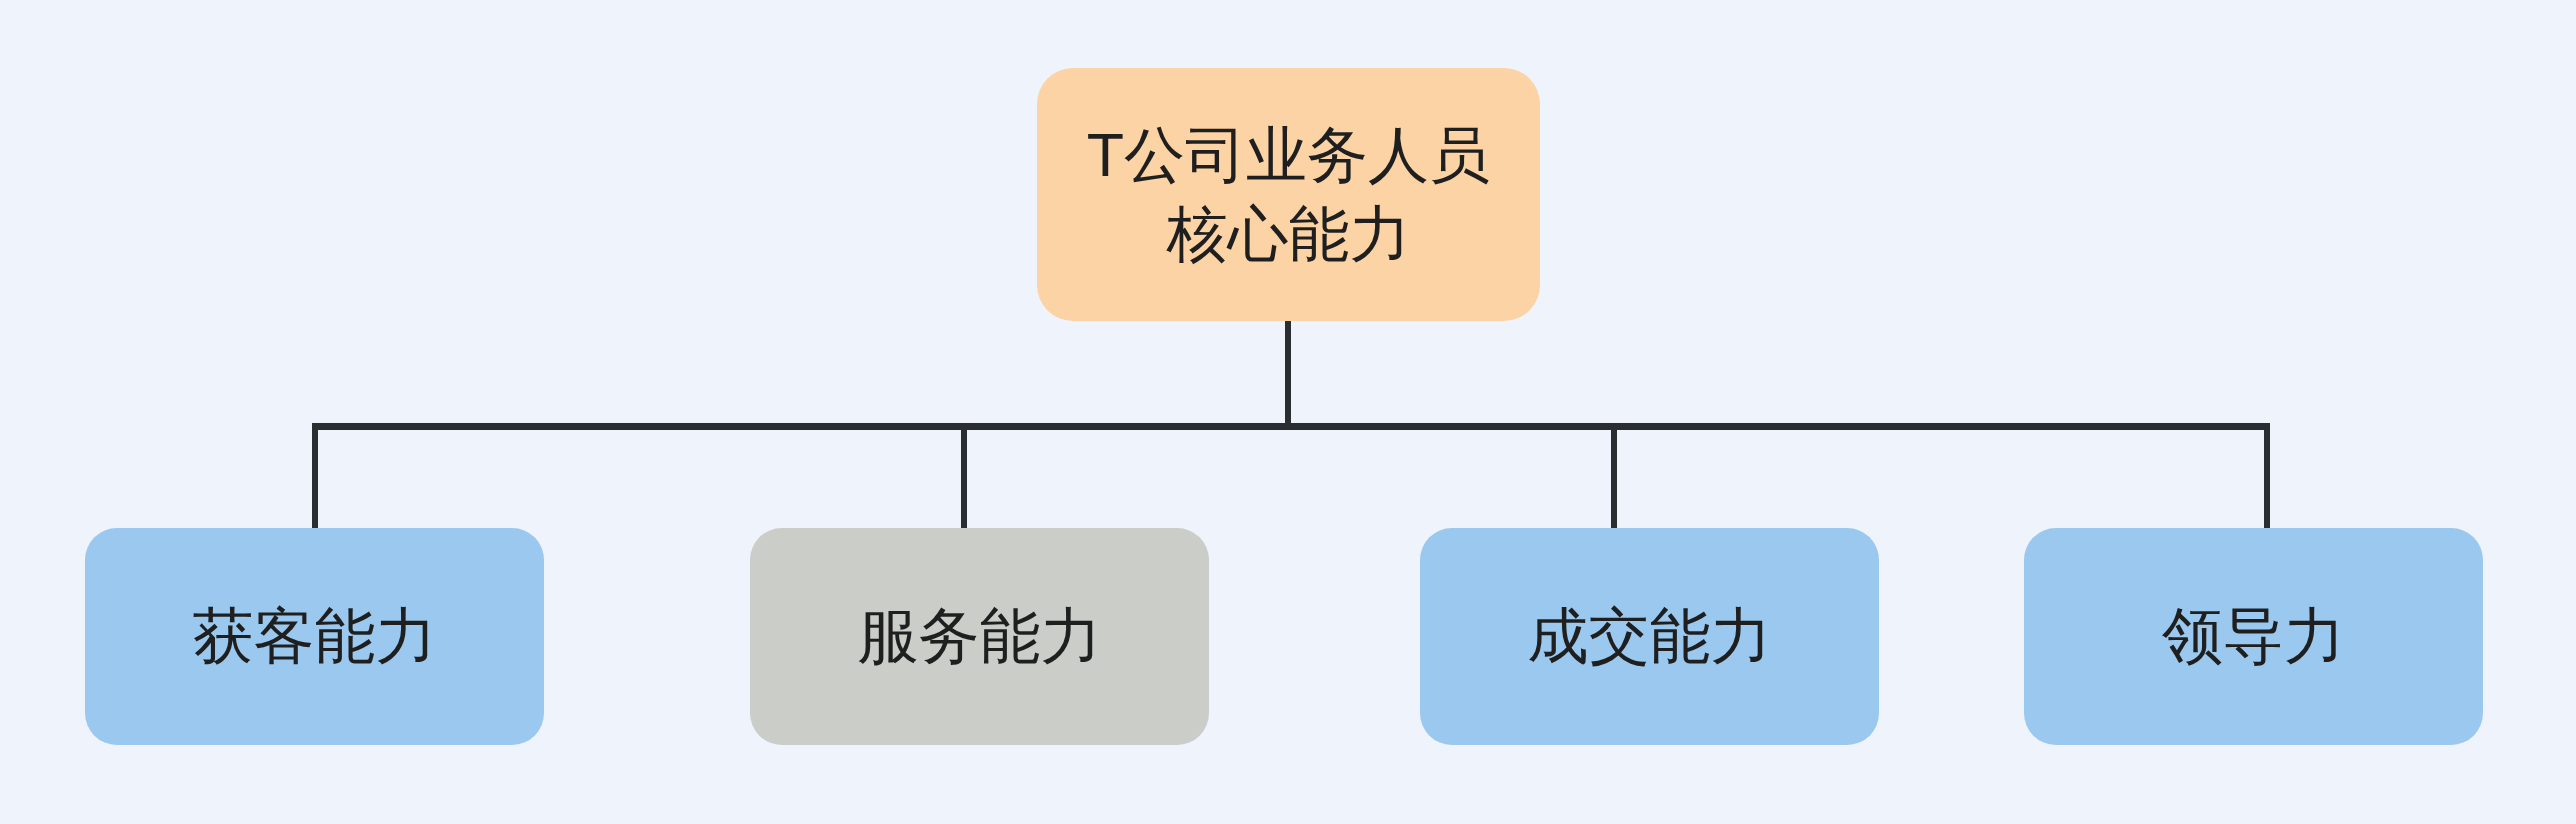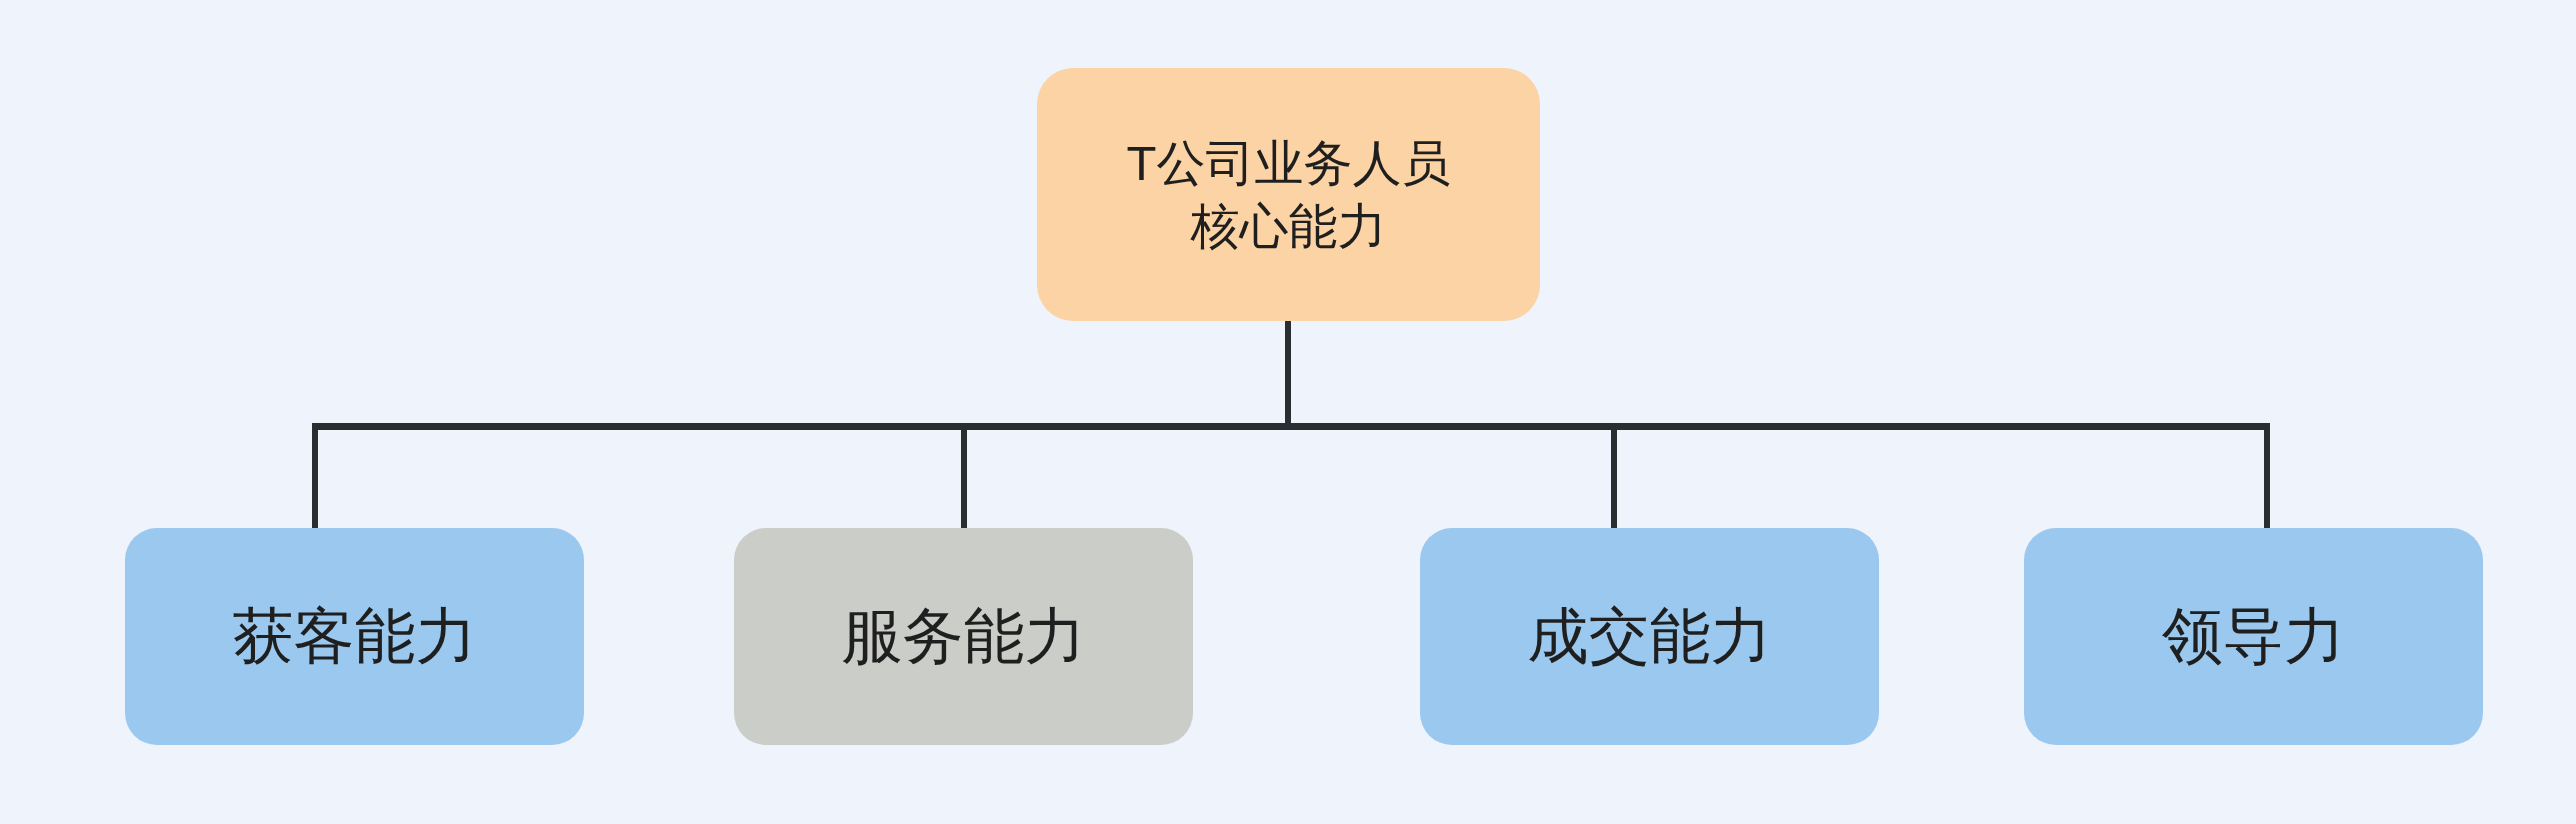--- a/index.html
+++ b/index.html
@@ -27,35 +27,35 @@
     color: var(--text, #1F1F1F);
     box-sizing: border-box;
   }
   .node--root {
     left: 1037px;
     top: 68px;
     width: 503px;
     height: 253px;
     border-radius: 36px;
     background: var(--root-fill, #FCD3A5);
-    font-size: 49px;
+    font-size: 61px;
     line-height: 1.28;
     white-space: pre-line;
   }
   .node--child {
     top: 528px;
     width: 459px;
     height: 217px;
     border-radius: 32px;
     font-size: 61px;
     line-height: 1.2;
   }
   .node--blue { background: var(--child-blue, #9AC8EE); }
-  .node--gray { background: var(--child-gray, #CBCDC9); }
-  .node--child-1 { left: 85px; margin-left: 40px; }
+  .node--gray { background: var(--child-gray, #CBCDC9); margin-left: 16px; }
+  .node--child-1 { left: 85px; }
   .node--child-2 { left: 734px; }
   .node--child-3 { left: 1420px; }
   .node--child-4 { left: 2000px; margin-left: 24px; }
   .connector {
     position: absolute;
     background: var(--line, #2B2E31);
   }
   .connector--root-stem   { left: 1285px; top: 321px; width: 5.7px;    height: 109px; }
   .connector--rail        { left: 312px;  top: 423px; width: 1958px; height: 6.7px;  }
   .connector--drop        { top: 423px;   width: 5.7px; height: 105px; }

